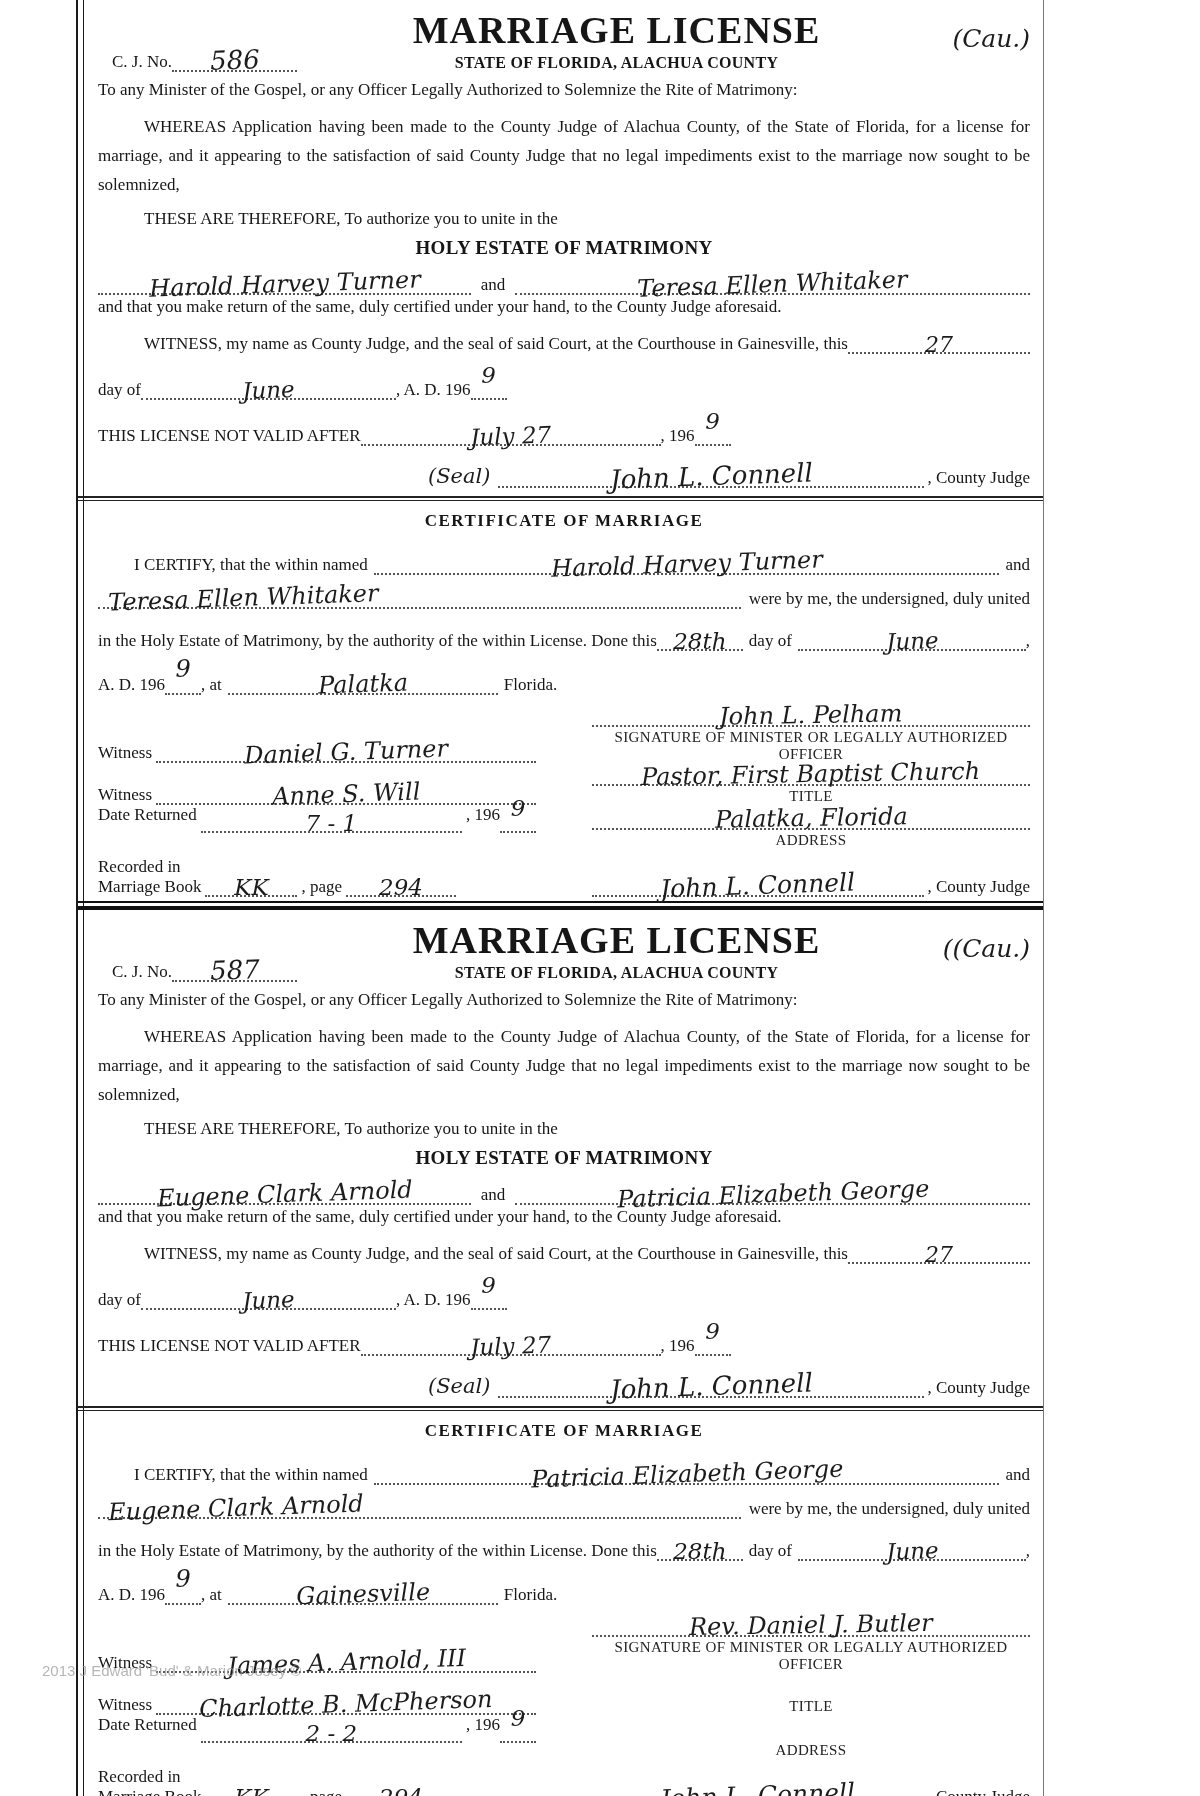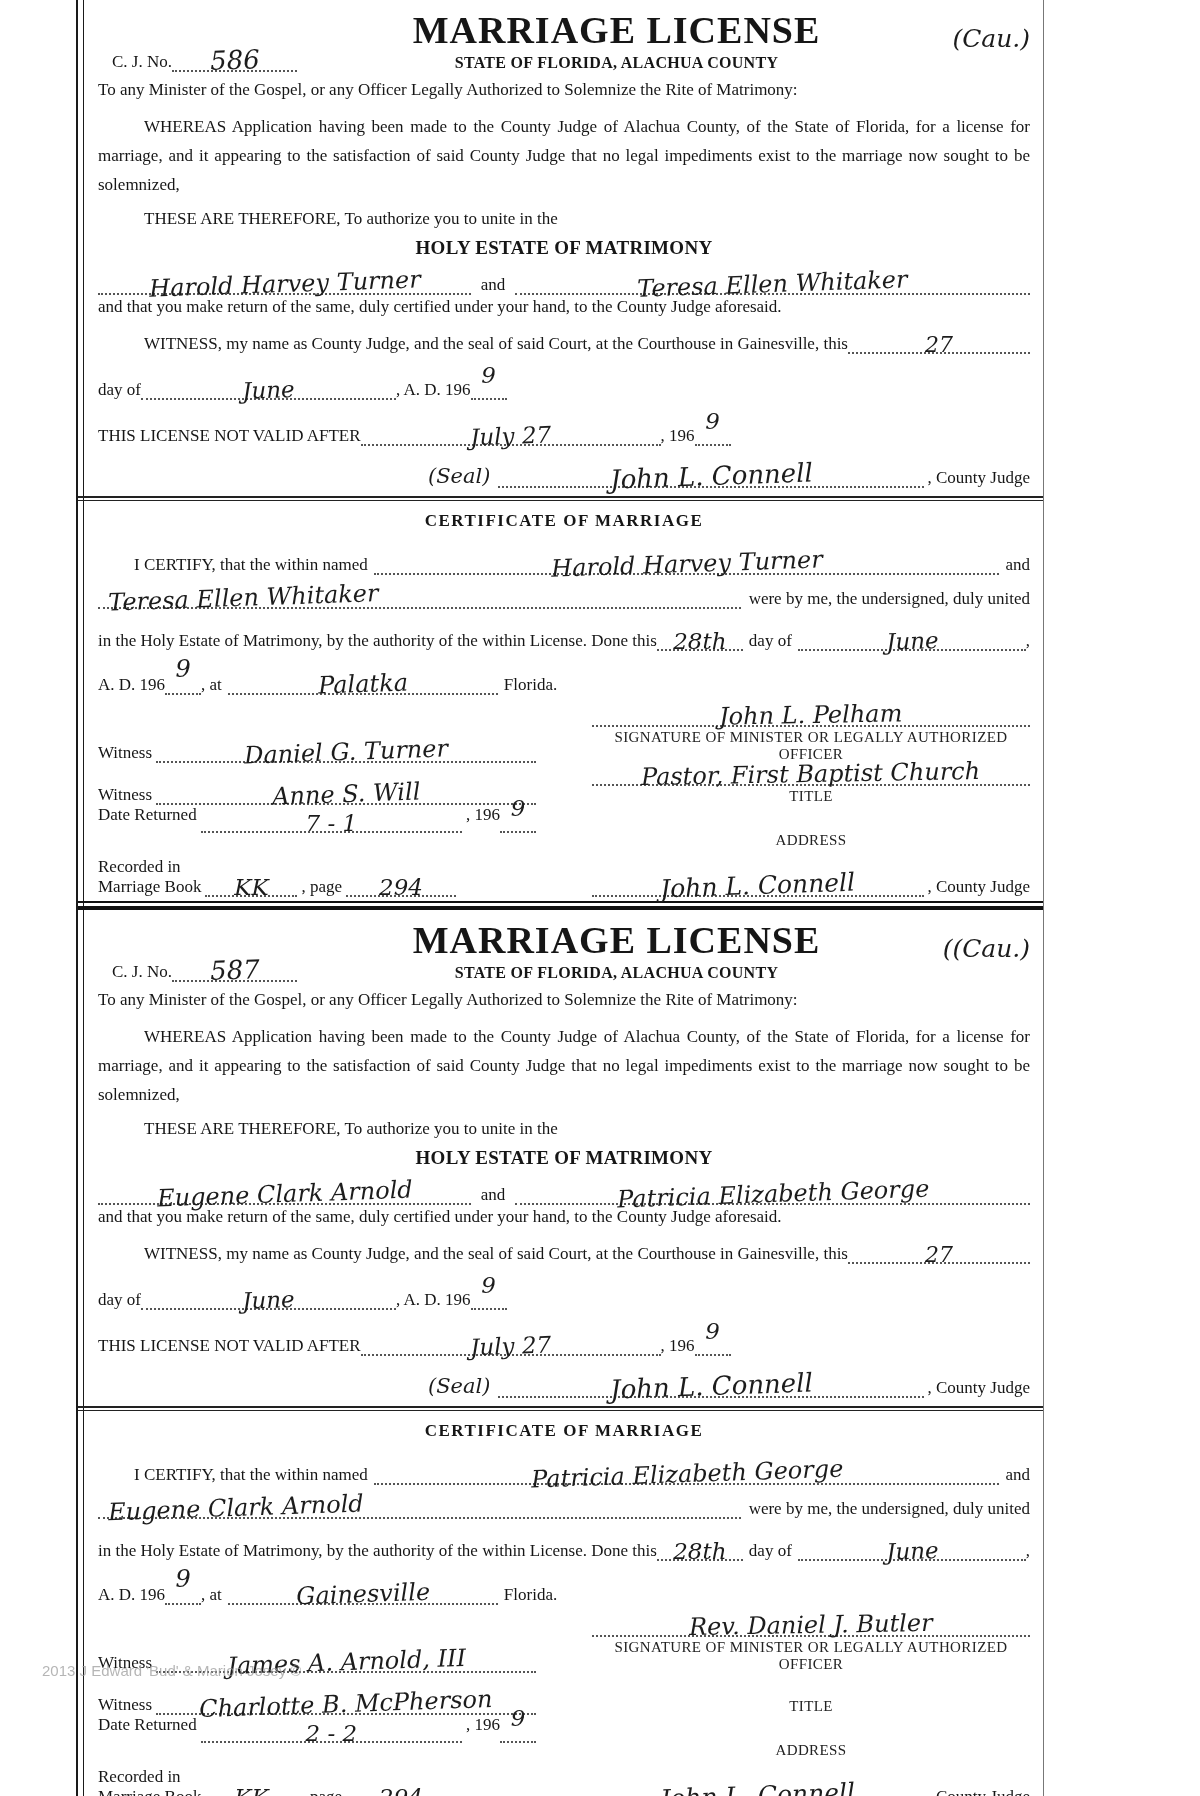--- a/index.html
+++ b/index.html
@@ -271,20 +271,23 @@
             </div>
             <div class="caption">SIGNATURE OF MINISTER OR LEGALLY AUTHORIZED OFFICER</div>
           </div>
           <div class="sigblock">
             <div class="sigline">
               <span class="hw">Pastor, First Baptist Church</span>
             </div>
             <div class="caption">TITLE</div>
           </div>
           <div class="sigblock h44">
+            <div class="sigline">
+              <span class="hw">Palatka, Florida</span>
+            </div>
             <div class="caption">ADDRESS</div>
           </div>
           <div class="judgerow">
             <span class="field">
               <span class="hw hw-rot">John L. Connell</span>
             </span>
             <span>, County Judge</span>
           </div>
         </div>
       </div>

